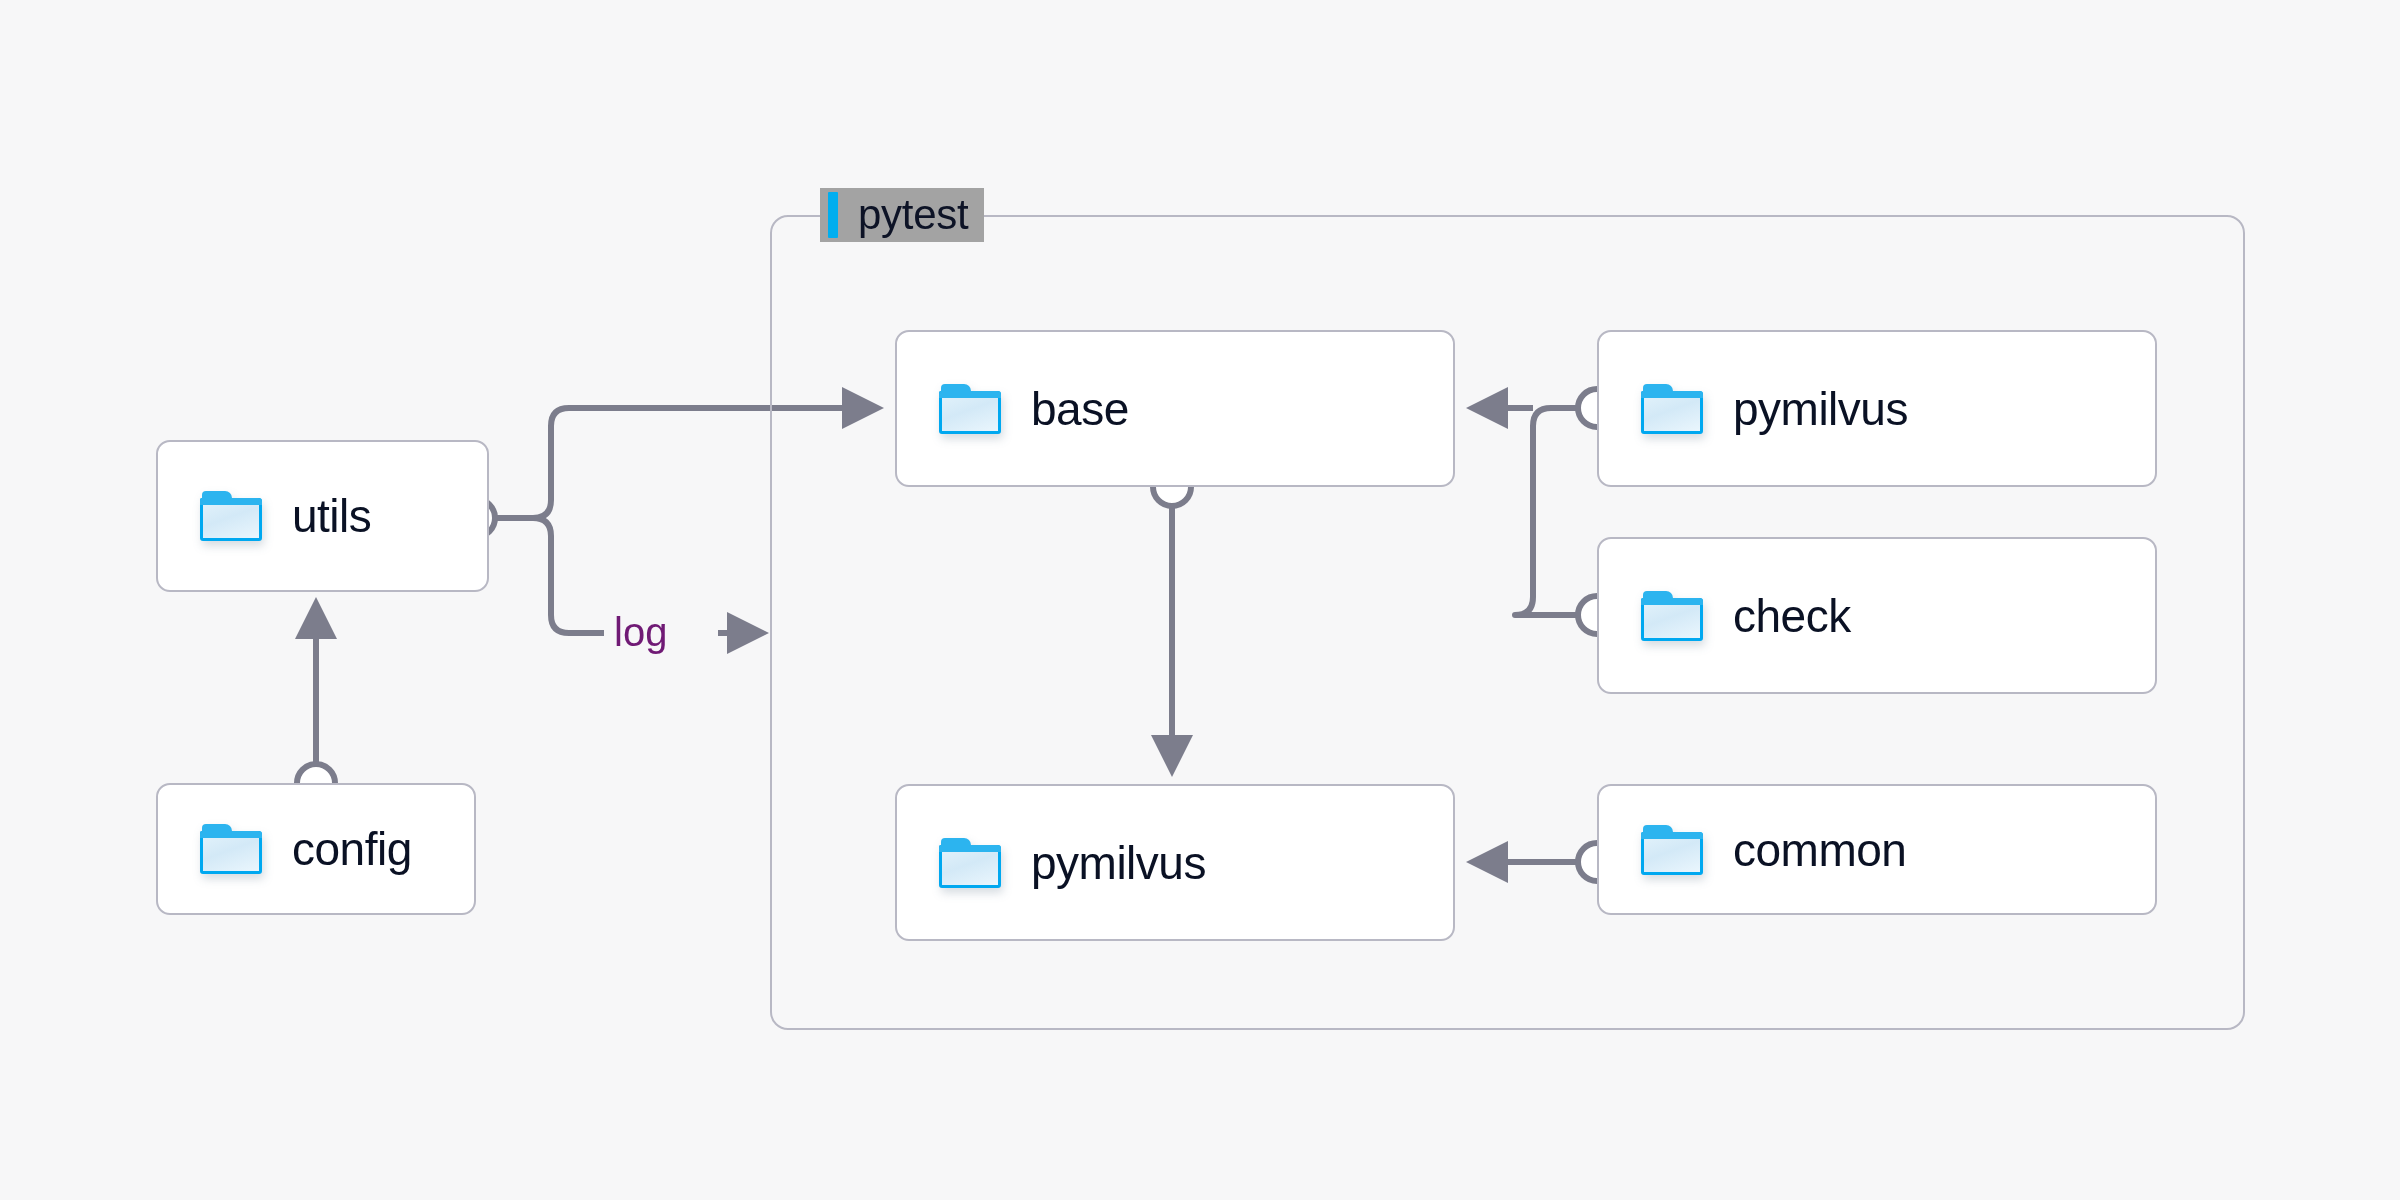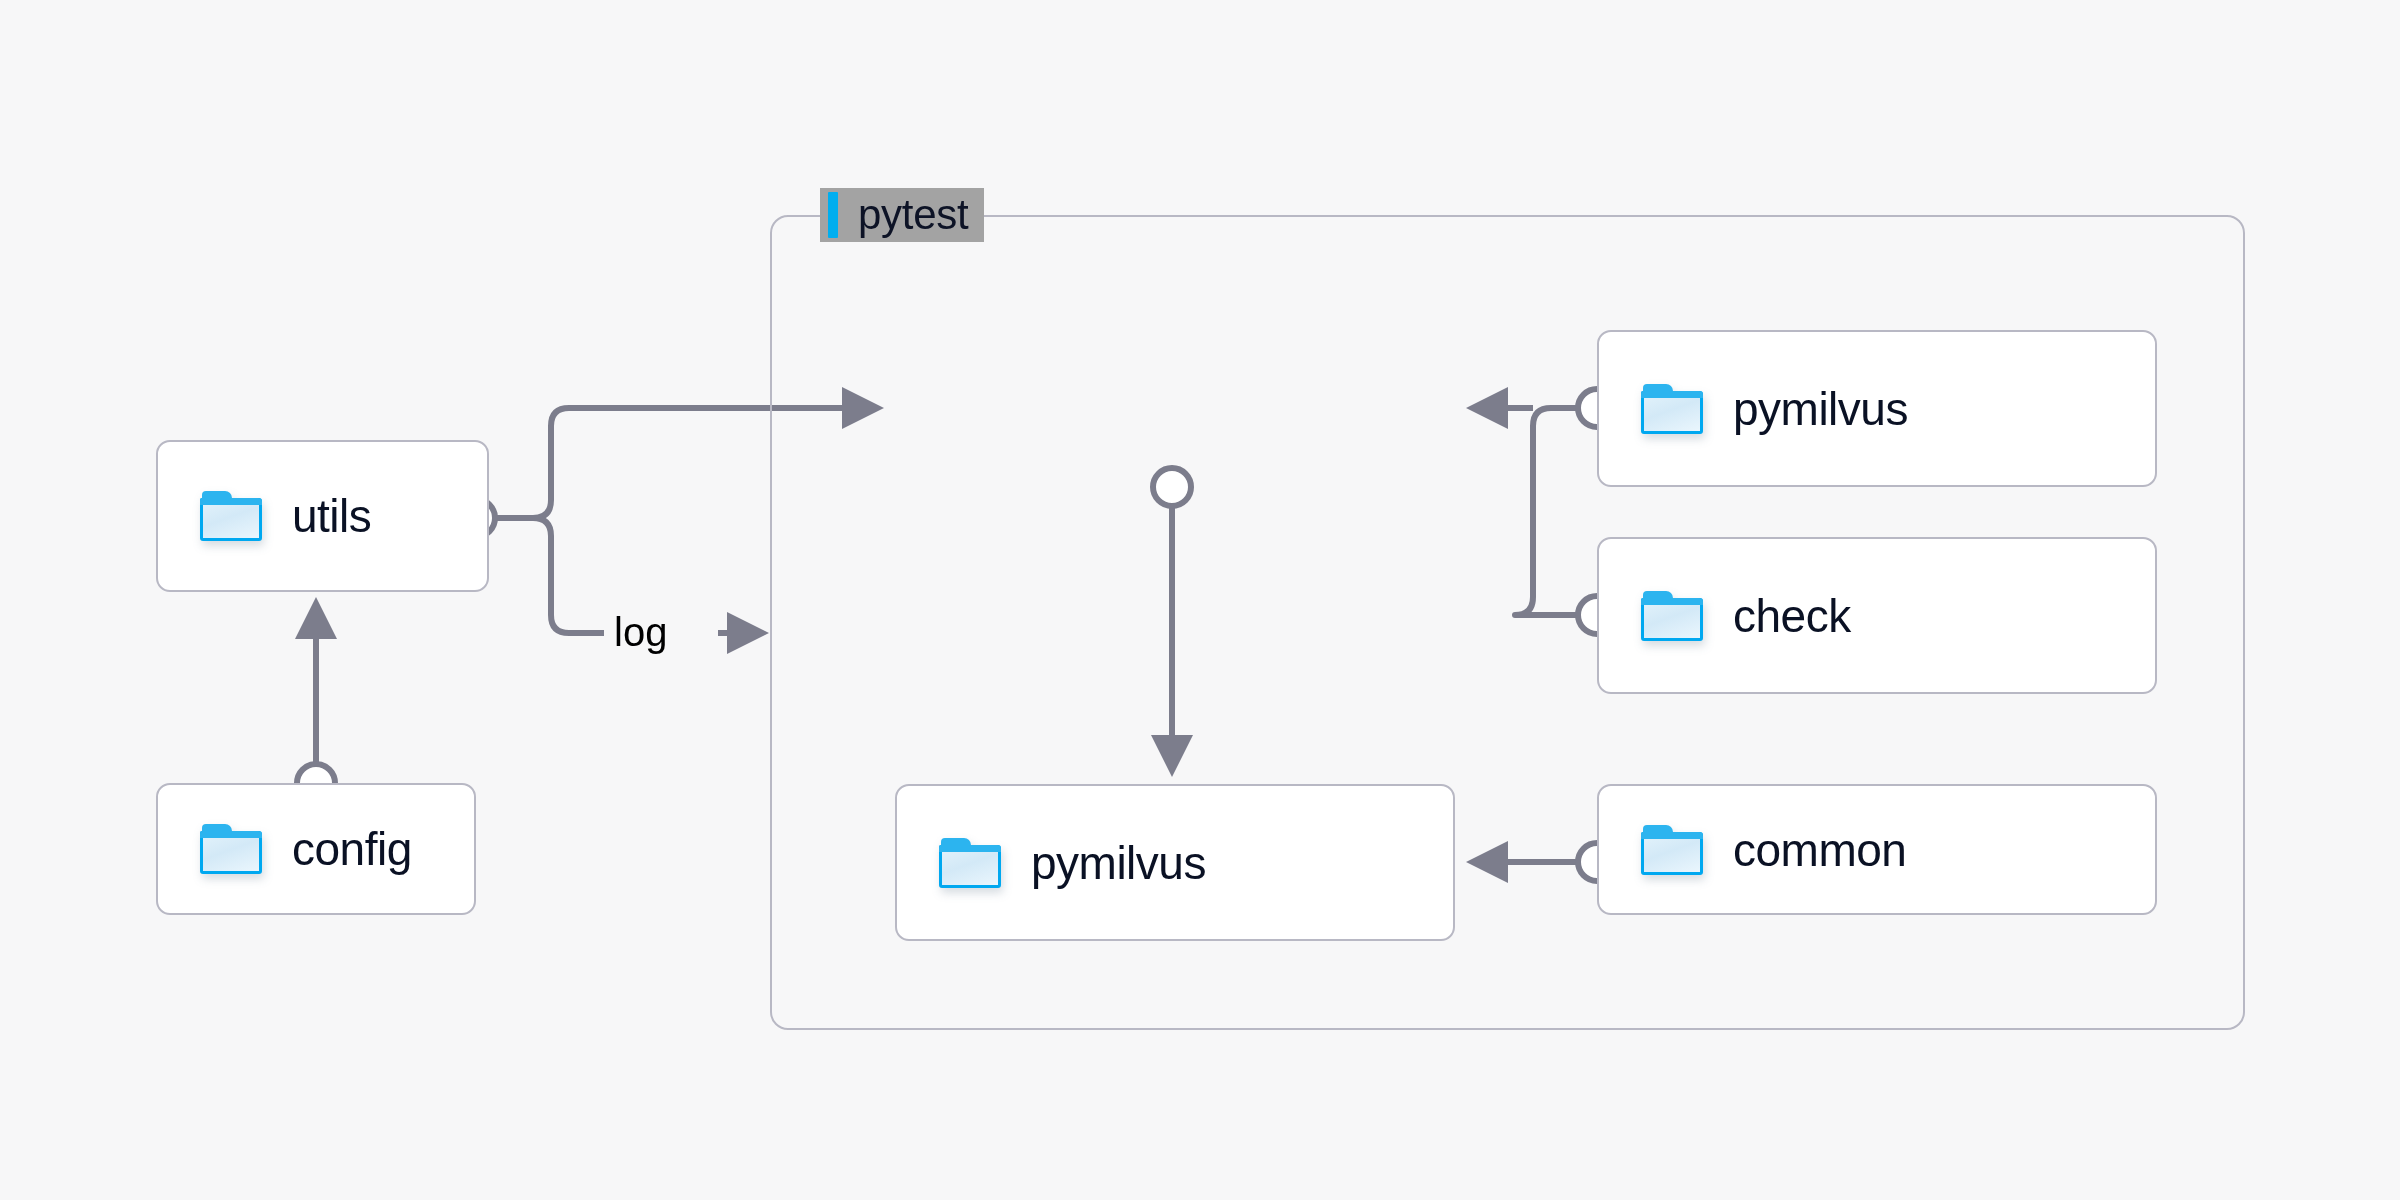--- a/index.html
+++ b/index.html
@@ -114,21 +114,21 @@
     right: 0;
     height: 7px;
     background: #2cb4ef;
     border-radius: 2px 4px 0 0;
   }
 
   
   .edge-label {
     position: absolute;
     font-size: 40px;
-    color: #000000;
+    color: #701a75;
     background: #f7f7f8;
     padding: 0 10px;
     line-height: 1;
     white-space: nowrap;
   }
 </style>
 </head>
 <body>
 
 <div id="canvas">
@@ -188,20 +188,28 @@
 
   <div class="node" style="left:156px; top:783px; width:320px; height:132px;">
     <span class="folder-icon">
       <span class="tab"></span>
         <span class="body"></span>
         <span class="lip"></span>
     </span>
     <span class="node-label">config</span>
   </div>
 
+  <div class="node" style="left:895px; top:330px; width:560px; height:157px;">
+    <span class="folder-icon">
+      <span class="tab"></span>
+        <span class="body"></span>
+        <span class="lip"></span>
+    </span>
+    <span class="node-label">base</span>
+  </div>
 
   <div class="node" style="left:895px; top:784px; width:560px; height:157px;">
     <span class="folder-icon">
       <span class="tab"></span>
         <span class="body"></span>
         <span class="lip"></span>
     </span>
     <span class="node-label">pymilvus</span>
   </div>
 

